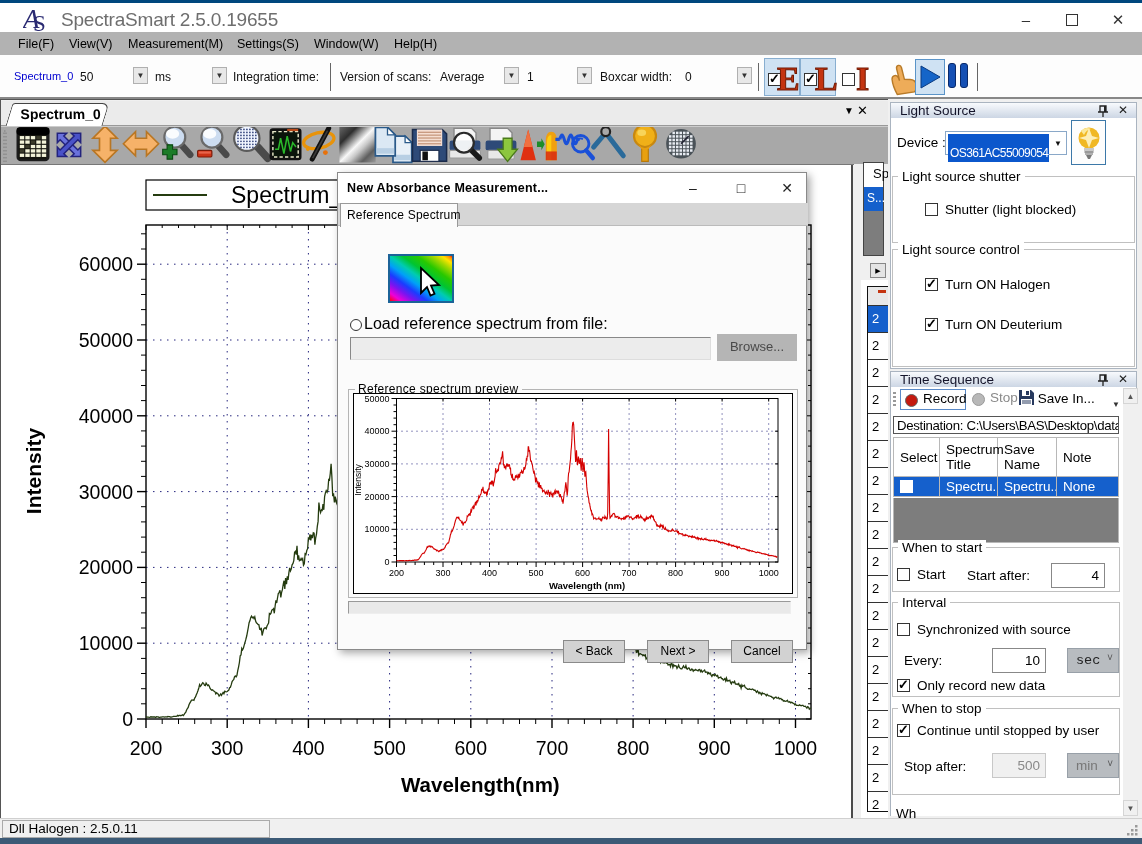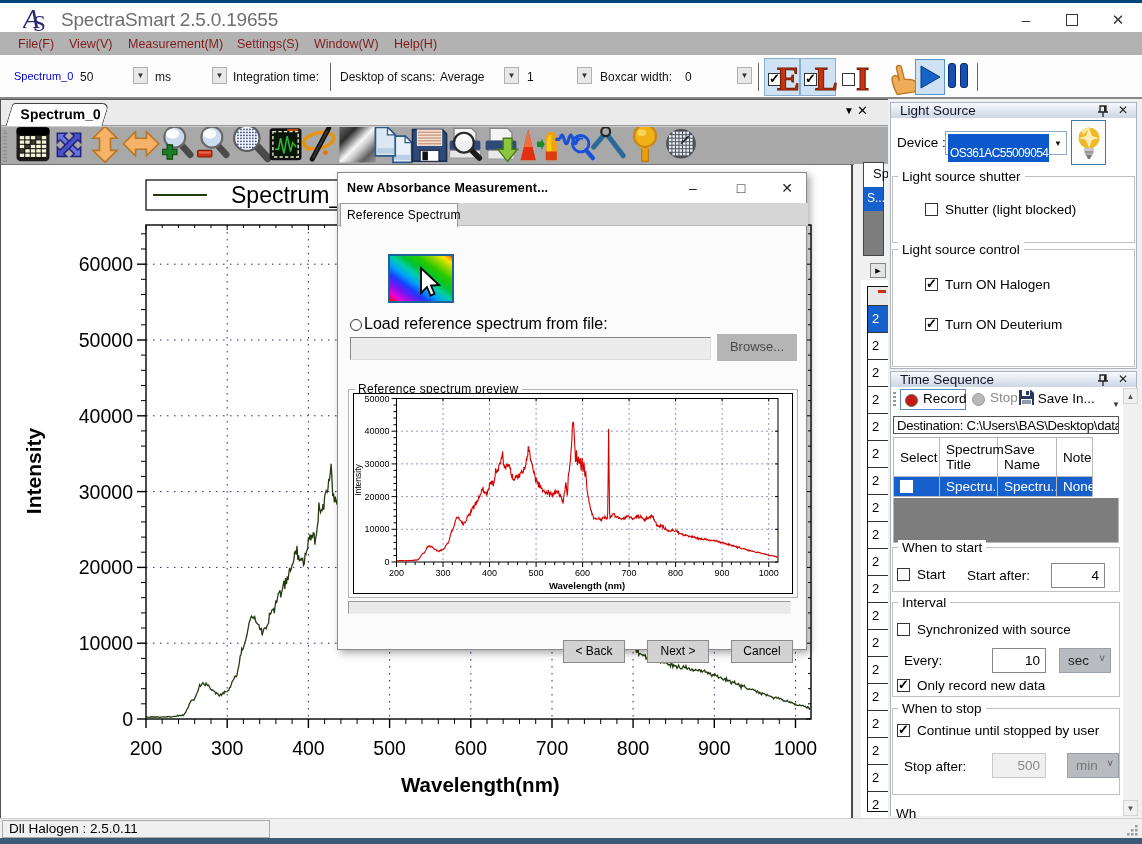--- a/index.html
+++ b/index.html
@@ -6,21 +6,21 @@
 html,body { width:1142px; height:844px; overflow:hidden; font-family:"Liberation Sans",sans-serif; background:#f0f0f0; }
 #app { position:relative; width:1142px; height:844px; background:#fff; }
 
 
 #titlebar { position:absolute; left:0; top:0; width:1142px; height:32px; background:#fff; border-top:3px solid #00477e; }
 #titlebar .title { position:absolute; left:61px; top:6px; font-size:19px; color:#6e6e6e; letter-spacing:-0.2px; }
 .winbtn { position:absolute; top:3px; width:46px; height:28px; color:#333; font-size:15px; text-align:center; line-height:28px; }
 #logo { position:absolute; left:23px; top:3px; }
 
 
-#menubar { position:absolute; left:0; top:32px; width:1142px; height:35px; background:#b2b2b2; font-size:12.5px; color:#7f1d1d; }
+#menubar { position:absolute; left:0; top:32px; width:1142px; height:35px; background:#b2b2b2; font-size:12.5px; color:#000000; }
 #menubar span { position:absolute; top:5px; }
 
 
 #toolbar1 { position:absolute; left:0; top:55px; width:1142px; height:44px; background:#fdfdfd; border-bottom:2px solid #888; font-size:12px; color:#111; }
 #toolbar1 .lbl { position:absolute; top:15px; }
 .ddarrow { position:absolute; top:12px; width:15px; height:17px; background:#e8e8e8; border:1px solid #b0b0b0; text-align:center; line-height:15px; font-size:8px; color:#333; }
 .vsep { position:absolute; top:8px; width:1px; height:28px; background:#666; }
 .elbtn { position:absolute; top:3px; width:36px; height:38px; background:#cfe2f3; border:1px solid #88aed0; }
 .elbtn .cb { position:absolute; left:3px; top:14px; }
 #playbtn { position:absolute; left:915px; top:4px; width:30px; height:36px; background:#cfe2f3; border:1px solid #5a94c8; text-align:center; padding-top:5px; }
@@ -63,21 +63,21 @@
 .cbt { margin-left:7px; font-size:13.5px; white-space:nowrap; }
 .selcb { display:inline-block; width:13px; height:13px; background:#fff; vertical-align:-2px; }
 
 .grip { position:absolute; left:2px; top:5px; width:3px; height:16px; background:repeating-linear-gradient(#999 0 2px, #fff 2px 4px); }
 #recbtn { position:absolute; left:9px; top:2px; width:66px; height:21px; border:1px solid #5a8ac8; font-size:13.5px; padding:1px 0 0 22px; }
 .reccirc { position:absolute; left:4px; top:4px; width:13px; height:13px; border-radius:50%; background:#c41a10; border:1.5px solid #666; }
 #stopbtn { position:absolute; left:77px; top:2px; width:52px; height:21px; font-size:13.5px; color:#8a8a8a; padding:1px 0 0 22px; }
 .stopcirc { position:absolute; left:4px; top:4px; width:13px; height:13px; border-radius:50%; background:#b8b8b8; border:1.5px solid #999; }
 #savebtn { position:absolute; left:126px; top:2px; width:86px; height:21px; font-size:13.5px; color:#000; padding:1px 0 0 2px; }
 #destbar { position:absolute; left:2px; top:29px; width:226px; height:18px; border:1px solid #555; font-size:13.2px; padding:1px 0 0 3px; white-space:nowrap; overflow:hidden; letter-spacing:-0.3px; background:#fff; }
-#seqtable { position:absolute; left:2px; top:50px; width:200px; border-collapse:collapse; font-size:13.5px; table-layout:fixed; background:#86efac; }
+#seqtable { position:absolute; left:2px; top:50px; width:226px; border-collapse:collapse; font-size:13.5px; table-layout:fixed; background:#86efac; }
 #seqtable td { border:1px solid #b8b8b8; padding:0 0 0 6px; }
 #seqtable .hdr td { height:39px; background:#fff; color:#000; }
 #seqtable .sel td { height:20px; background:#1560cc; color:#fff; white-space:nowrap; overflow:hidden; }
 #tablegray { position:absolute; left:2px; top:111px; width:226px; height:45px; background:#7d7d7d; border:1px solid #b8b8b8; border-top:none; }
 .numin { position:absolute; width:54px; height:25px; border:1px solid #888; font-size:13.5px; text-align:right; padding-right:5px; font-family:"Liberation Sans",sans-serif; background:#fff; color:#000; }
 .numin.dis { background:#f0f0f0; color:#888; border-color:#c8c8c8; }
 .ddgray { position:absolute; width:52px; height:25px; background:#b8bcc0; border:1px solid #98a0a8; font-size:13.5px; padding:4px 0 0 8px; color:#222; }
 .ddgray.dis { color:#777; }
 .dda { position:absolute; right:5px; top:4px; font-size:10px; color:#555; }
 #tsscroll { position:absolute; left:232px; top:16px; width:15px; height:428px; background:#f0f0f0; }
@@ -136,21 +136,21 @@
 </div>
 
 <div id="toolbar1">
   <span class="lbl" style="left:14px;color:#0000d0;font-size:11px;">Spectrum_0</span>
   <span class="lbl" style="left:80px;">50</span>
   <div class="ddarrow" style="left:133px;">▼</div>
   <span class="lbl" style="left:155px;">ms</span>
   <div class="ddarrow" style="left:212px;">▼</div>
   <span class="lbl" style="left:233px;">Integration time:</span>
   <div class="vsep" style="left:330px;"></div>
-  <span class="lbl" style="left:340px;">Desktop of scans:</span>
+  <span class="lbl" style="left:340px;">Version of scans:</span>
   <span class="lbl" style="left:440px;">Average</span>
   <div class="ddarrow" style="left:504px;">▼</div>
   <span class="lbl" style="left:527px;">1</span>
   <div class="ddarrow" style="left:577px;">▼</div>
   <span class="lbl" style="left:600px;">Boxcar width:</span>
   <span class="lbl" style="left:685px;">0</span>
   <div class="ddarrow" style="left:737px;">▼</div>
   <div class="vsep" style="left:758px;"></div>
   <div class="elbtn" style="left:764px;">
         <span class="cb ck"></span>
@@ -717,21 +717,21 @@
       <div class="grpbox" style="left:1px;top:160px;width:228px;height:45px;"></div>
       <span class="grplbl" style="left:7px;top:153px;">When to start</span>
       <div style="position:absolute;left:6px;top:180px;"><span class="cb"></span><span class="cbt">Start</span></div>
       <span style="position:absolute;left:76px;top:181px;font-size:13.5px;">Start after:</span>
       <input class="numin" style="left: 160px; top: 176px;" value="4">
       <div class="grpbox" style="left:1px;top:215px;width:228px;height:95px;"></div>
       <span class="grplbl" style="left:7px;top:208px;">Interval</span>
       <div style="position:absolute;left:6px;top:235px;"><span class="cb"></span><span class="cbt">Synchronized with source</span></div>
       <span style="position:absolute;left:13px;top:266px;font-size:13.5px;">Every:</span>
       <input class="numin" style="left: 101px; top: 261px;" value="10">
-      <div class="ddgray" style="left:168px;top:261px;">sec<span class="dda">˅</span></div>
+      <div class="ddgray" style="left:176px;top:261px;font-family:Liberation Mono, monospace;">sec<span class="dda">˅</span></div>
       <div style="position:absolute;left:6px;top:291px;"><span class="cb ck"></span><span class="cbt">Only record new data</span></div>
       <div class="grpbox" style="left:1px;top:321px;width:228px;height:87px;"></div>
       <span class="grplbl" style="left:7px;top:314px;">When to stop</span>
       <div style="position:absolute;left:6px;top:336px;"><span class="cb ck"></span><span class="cbt">Continue until stopped by user</span></div>
       <span style="position:absolute;left:13px;top:372px;font-size:13.5px;">Stop after:</span>
       <input class="numin dis" style="left: 101px; top: 366px;" value="500">
       <div class="ddgray dis" style="left:176px;top:366px;">min<span class="dda">˅</span></div>
       <span style="position:absolute;left:5px;top:419px;font-size:13.5px;">Wh</span>
     </div>
     <div id="tsscroll">

